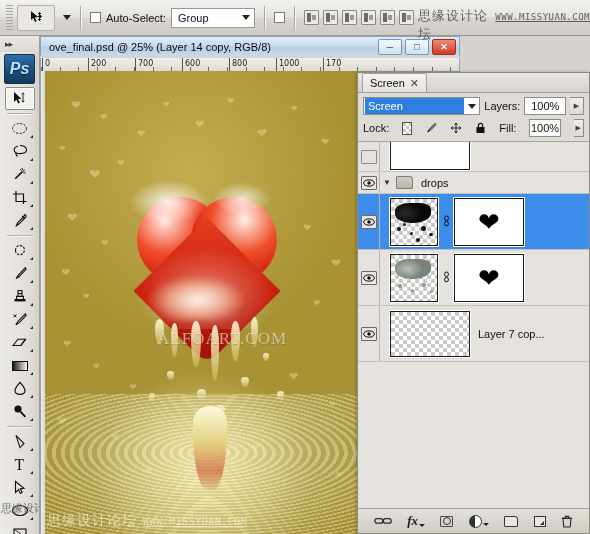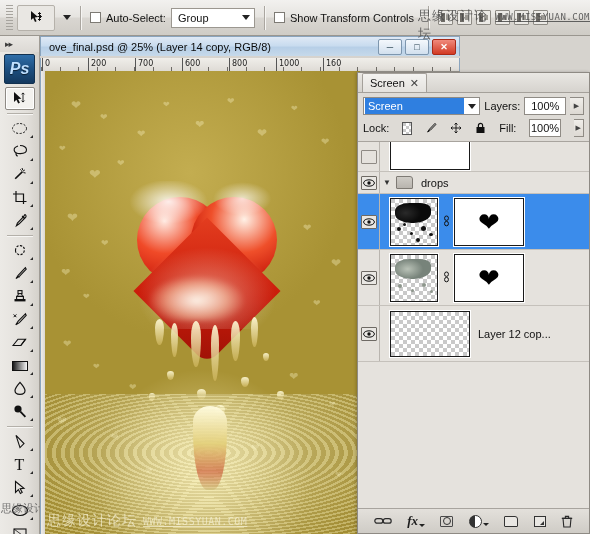--- a/index.html
+++ b/index.html
@@ -290,21 +290,20 @@
     <span class="chk"></span>
     <span class="opt-label">Auto-Select:</span>
     <div class="opt-select">
       <span>Group</span>
       <span class="tri-down"></span>
     </div>
 
     <div class="opt-sep"></div>
 
     <span class="chk"></span>
-    <span class="opt-label">Show Transform Controls</span>
 
     <div class="opt-sep"></div>
 
     <div class="align-icons">
       <span class="al-ico"></span>
       <span class="al-ico"></span>
       <span class="al-ico"></span>
       <span class="al-ico"></span>
       <span class="al-ico"></span>
       <span class="al-ico"></span>
@@ -476,21 +475,21 @@
     </div>
 
     <div class="ruler-h">
       <div class="ruler-minor"></div>
       <span class="tick" style="left:1px">0</span>
       <span class="tick" style="left:47px">200</span>
       <span class="tick" style="left:94px">700</span>
       <span class="tick" style="left:141px">600</span>
       <span class="tick" style="left:188px">800</span>
       <span class="tick" style="left:235px">1000</span>
-      <span class="tick" style="left:282px">160</span>
+      <span class="tick" style="left:282px">170</span>
     </div>
 
     <div class="ruler-v"></div>
     <div class="canvas-gap"></div>
 
     <div class="canvas">
       <div class="art-bg"></div>
 
       <div class="bokeh">
         <span class="hrt" style="left:26px;top:28px;font-size:12px">❤</span>
@@ -545,20 +544,21 @@
         <div class="drip" style="left:196px;top:306px;width:8px;height:10px"></div>
         <div class="drip" style="left:218px;top:282px;width:6px;height:8px"></div>
         <div class="drip" style="left:104px;top:322px;width:6px;height:8px"></div>
         <div class="drip" style="left:170px;top:334px;width:10px;height:12px"></div>
         <div class="drip" style="left:232px;top:320px;width:7px;height:9px"></div>
       </div>
 
       <div class="water-base"></div>
       <div class="splash"></div>
 
+      <div class="wm-art">ALFOART.COM</div>
 
       <div class="wm-bottom">
         <span class="wm-cn">思缘设计论坛</span>
         <span class="wm-en">WWW.MISSYUAN.COM</span>
       </div>
     </div>
   </div>
 
   <div class="layers-panel">
 
@@ -687,21 +687,21 @@
       <div class="lrow">
         <div class="eye-cell">
           <span class="eye">
             <svg width="12" height="8" viewBox="0 0 12 8">
                 <ellipse cx="6" cy="4" rx="5.4" ry="3.2" fill="none" stroke="#111" stroke-width="1"></ellipse>
                 <circle cx="6" cy="4" r="1.7" fill="#111"></circle>
               </svg>
           </span>
         </div>
         <div class="thumb wide"></div>
-        <span class="lname">Layer 12 cop...</span>
+        <span class="lname">Layer 7 cop...</span>
       </div>
 
     </div>
 
     <div class="lp-bottom">
       <span class="lb-ico">
         <svg width="18" height="10" viewBox="0 0 18 10">
             <rect x=".8" y="2.6" width="8" height="4.6" rx="2.3" fill="none" stroke="#2a2a2a" stroke-width="1.2"></rect>
             <rect x="9.2" y="2.6" width="8" height="4.6" rx="2.3" fill="none" stroke="#2a2a2a" stroke-width="1.2"></rect>
           </svg>

